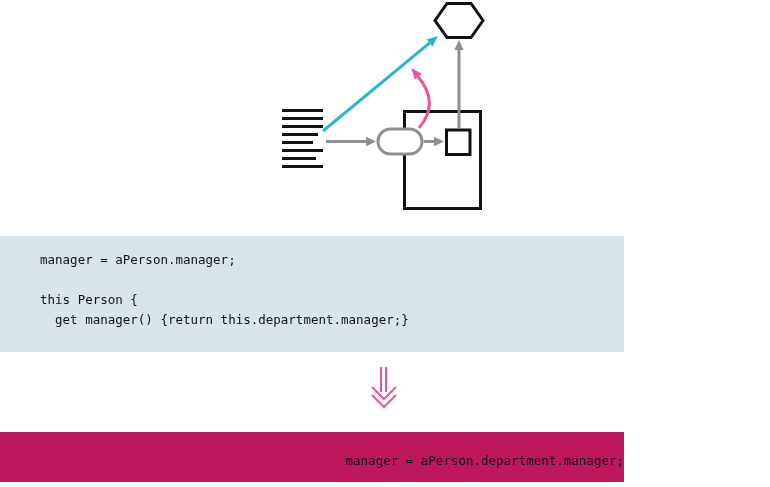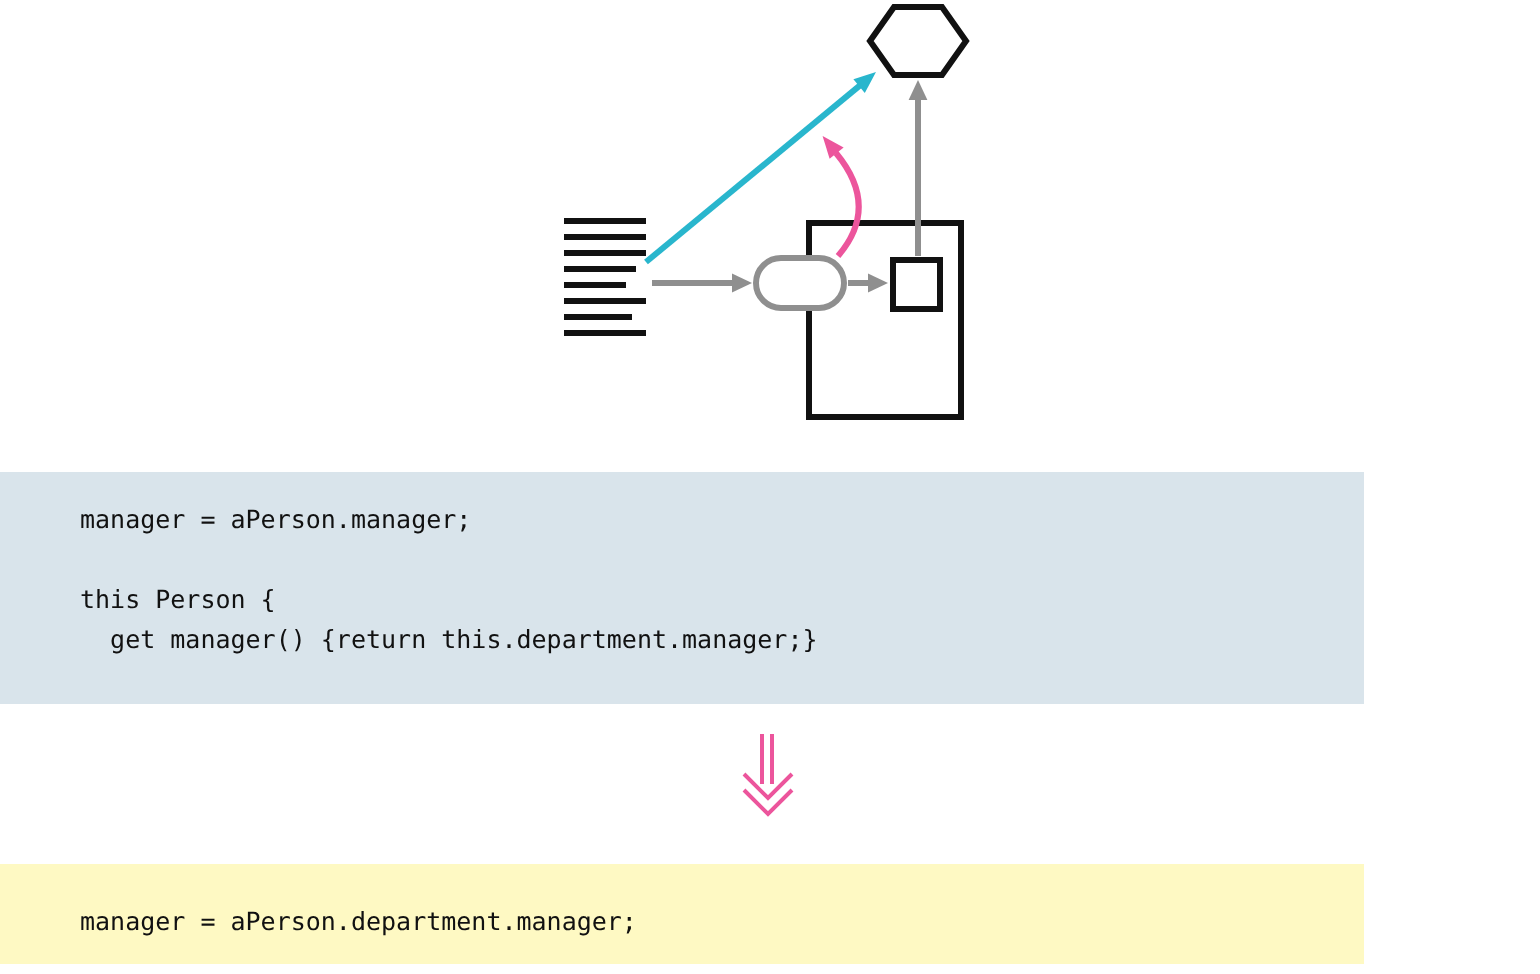--- a/index.html
+++ b/index.html
@@ -11,21 +11,21 @@
     background: #ffffff;
     overflow: hidden;
   }
   .diagram-svg {
     position: absolute;
     left: 0; top: 0;
   }
   .code-block {
     position: absolute;
     left: 0;
-    width: 682px;
+    width: 624px;
     box-sizing: border-box;
     padding-left: 40px;
   }
   .code-block.before {
     top: 236px;
     height: 116px;
     padding-top: 14px;
   }
   .code-block.after {
     top: 432px;
@@ -100,17 +100,17 @@
 
   <svg class="transform-arrow-svg" width="28" height="46" viewBox="0 0 28 46">
     <g fill="none" stroke-width="2" stroke="#ec559c">
       <line x1="11" y1="2" x2="11" y2="27"></line>
       <line x1="16" y1="2" x2="16" y2="27"></line>
       <polyline points="2,22 14,34 26,22"></polyline>
       <polyline points="2,30 14,42 26,30"></polyline>
     </g>
   </svg>
 
-  <div class="code-block after" style="background-color: #fef9c3; color: rgb(17, 17, 17);">
+  <div class="code-block after" style="background-color: #be185d; color: rgb(17, 17, 17); text-align: right;">
     <div class="code-line">manager = aPerson.department.manager;</div>
   </div>
 
 </div>
 
 </body></html>

